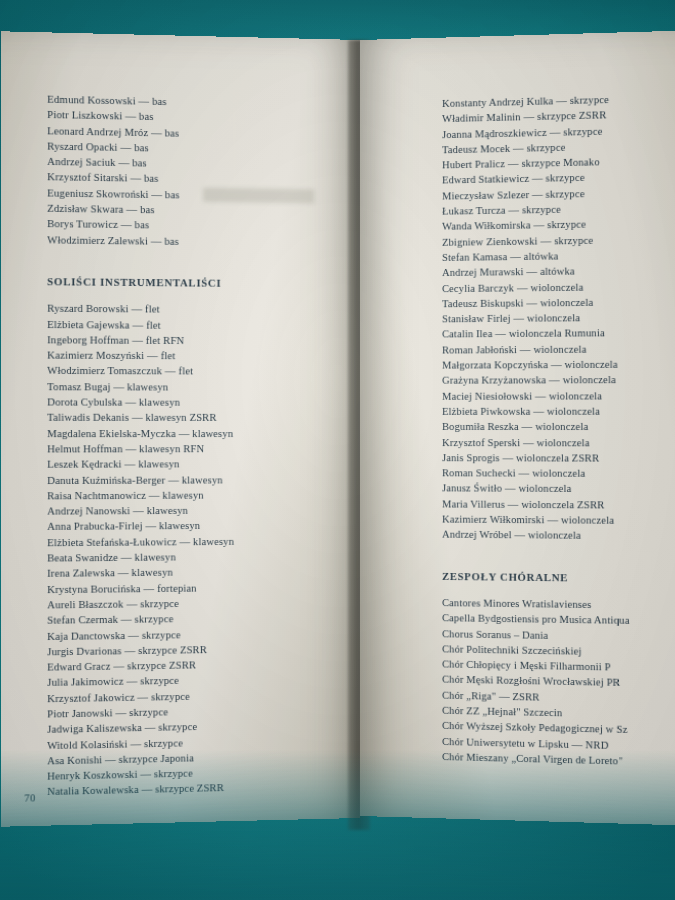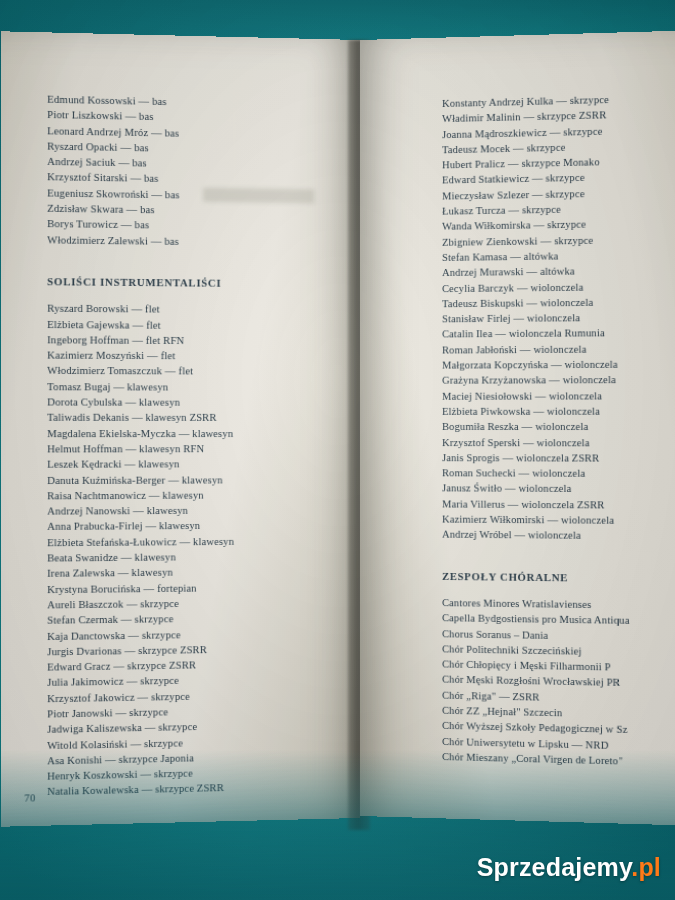--- a/index.html
+++ b/index.html
@@ -264,16 +264,13 @@
           <p class="entry">Chór Mieszany „Coral Virgen de Loreto"</p>
         </div>
       </div>
     </div>
 
   </div>
 
   <div class="bg-shade-bottom"></div>
   <div class="softness"></div>
 
-  <div class="watermark">
-    <span>Sprzedajemy</span><span class="dotpl">.pl</span>
-  </div>
 </div>
 
 </body></html>

